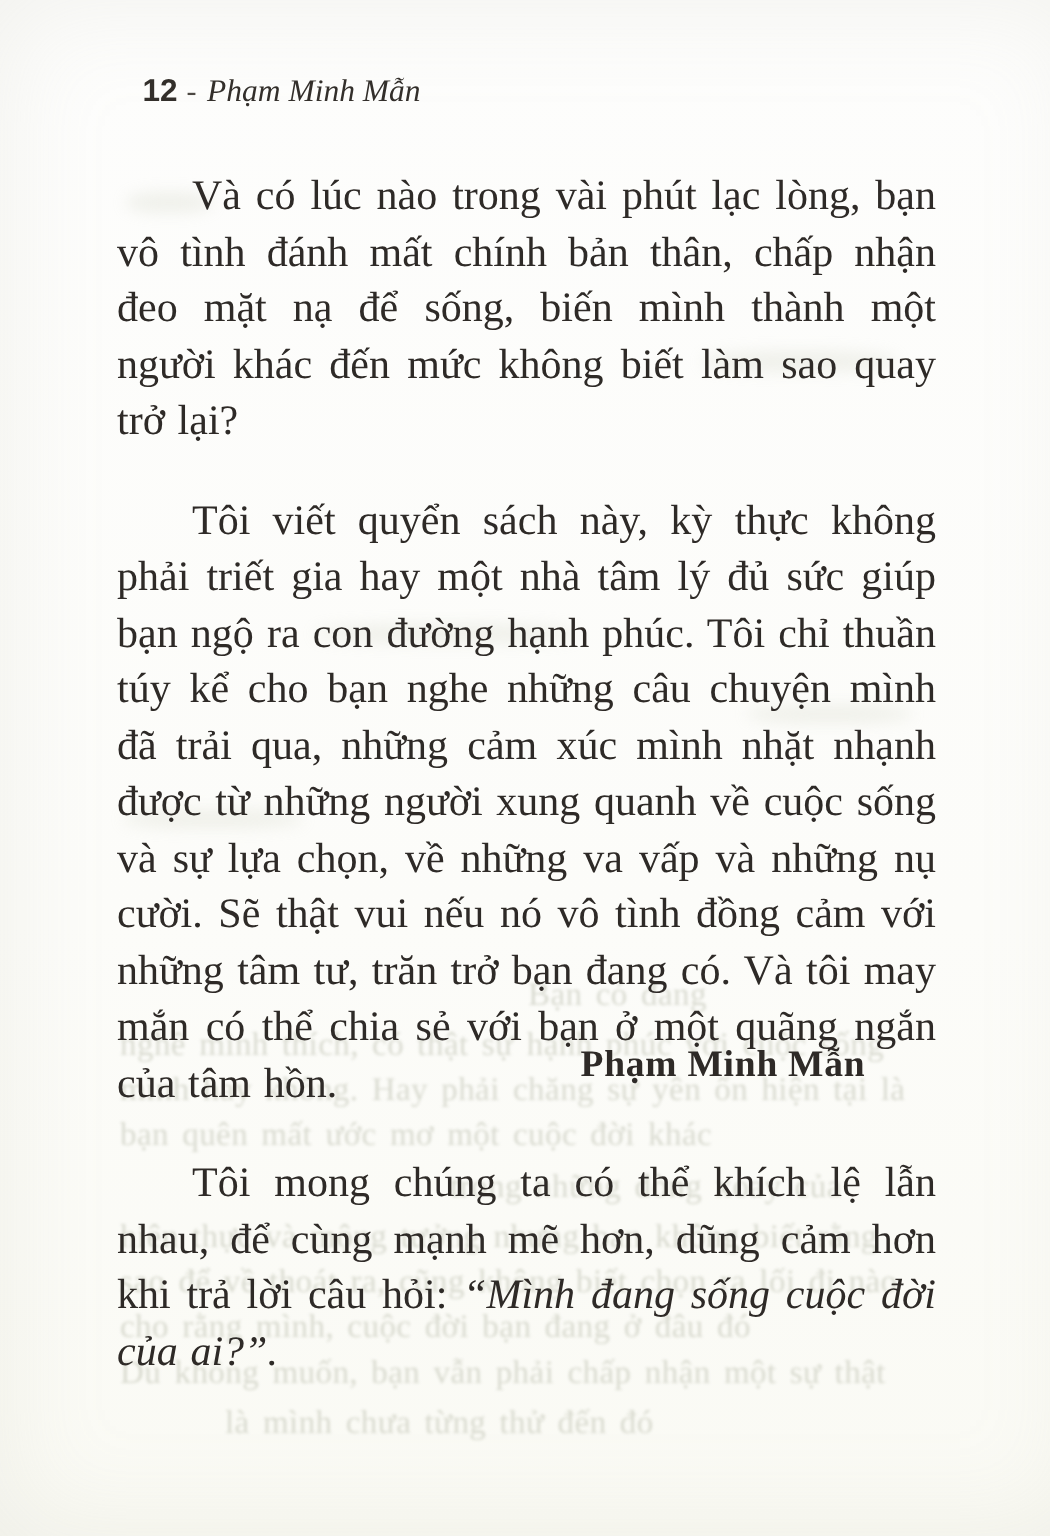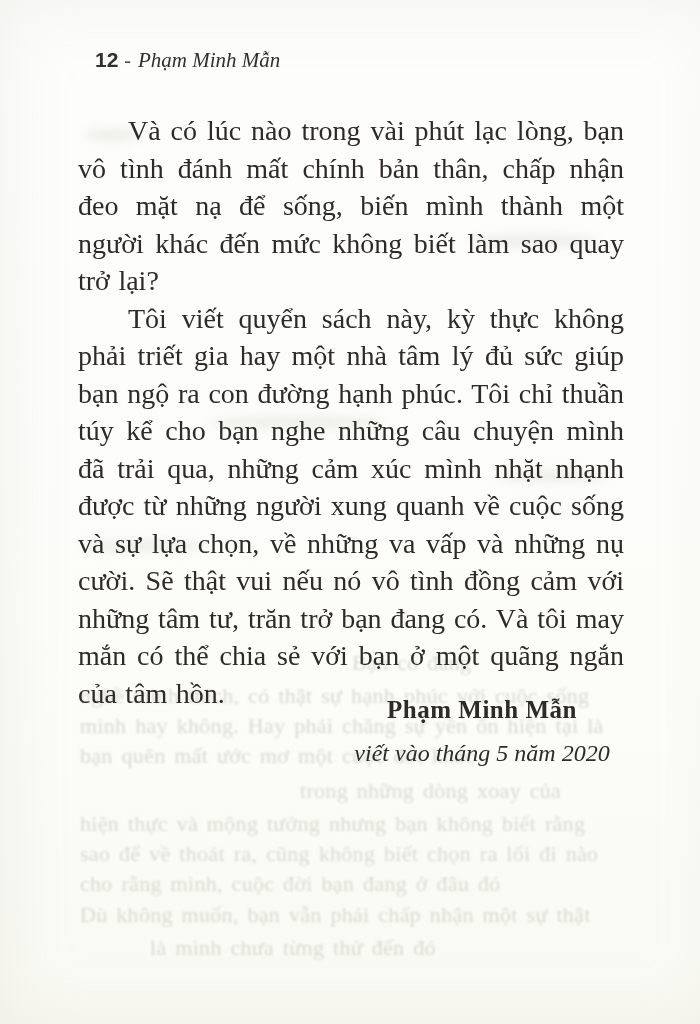--- a/index.html
+++ b/index.html
@@ -53,21 +53,21 @@
     line-height: 37.5px;
     text-align: justify;
     z-index: 2;
   }
   .body-text p {
     margin: 0;
     text-indent: 50px;
     word-spacing: 1.5px;
   }
   .body-text p + p {
-    margin-top: 0;
+    margin-top: 29px;
   }
   .quote-italic {
     font-style: italic;
   }
 
   
   .signature {
     position: absolute;
     left: 332px;
     top: 696px;
@@ -146,20 +146,20 @@
   <div class="smudge s4"></div>
   <div class="smudge s5"></div>
 
   <div class="page-header">
     <span class="page-number">12</span><span class="header-sep">-</span><span class="running-title">Phạm Minh Mẫn</span>
   </div>
 
   <div class="body-text">
     <p>Và có lúc nào trong vài phút lạc lòng, bạn vô tình đánh mất chính bản thân, chấp nhận đeo mặt nạ để sống, biến mình thành một người khác đến mức không biết làm sao quay trở lại?</p>
     <p>Tôi viết quyển sách này, kỳ thực không phải triết gia hay một nhà tâm lý đủ sức giúp bạn ngộ ra con đường hạnh phúc. Tôi chỉ thuần túy kể cho bạn nghe những câu chuyện mình đã trải qua, những cảm xúc mình nhặt nhạnh được từ những người xung quanh về cuộc sống và sự lựa chọn, về những va vấp và những nụ cười. Sẽ thật vui nếu nó vô tình đồng cảm với những tâm tư, trăn trở bạn đang có. Và tôi may mắn có thể chia sẻ với bạn ở một quãng ngắn của tâm hồn.</p>
+    <p><span>Tôi mong chúng ta có thể khích lệ lẫn nhau, để cùng mạnh mẽ hơn, dũng cảm hơn khi trả lời câu hỏi: </span><span class="quote-italic">“Mình đang sống cuộc đời của ai?”.</span></p>
   </div>
 
   <div class="signature">
     <div class="sig-name">Phạm Minh Mẫn</div>
-    <div class="sig-line">viết vào tháng 5 năm 2020</div>
   </div>
 
 </div>
 
 </body></html>

